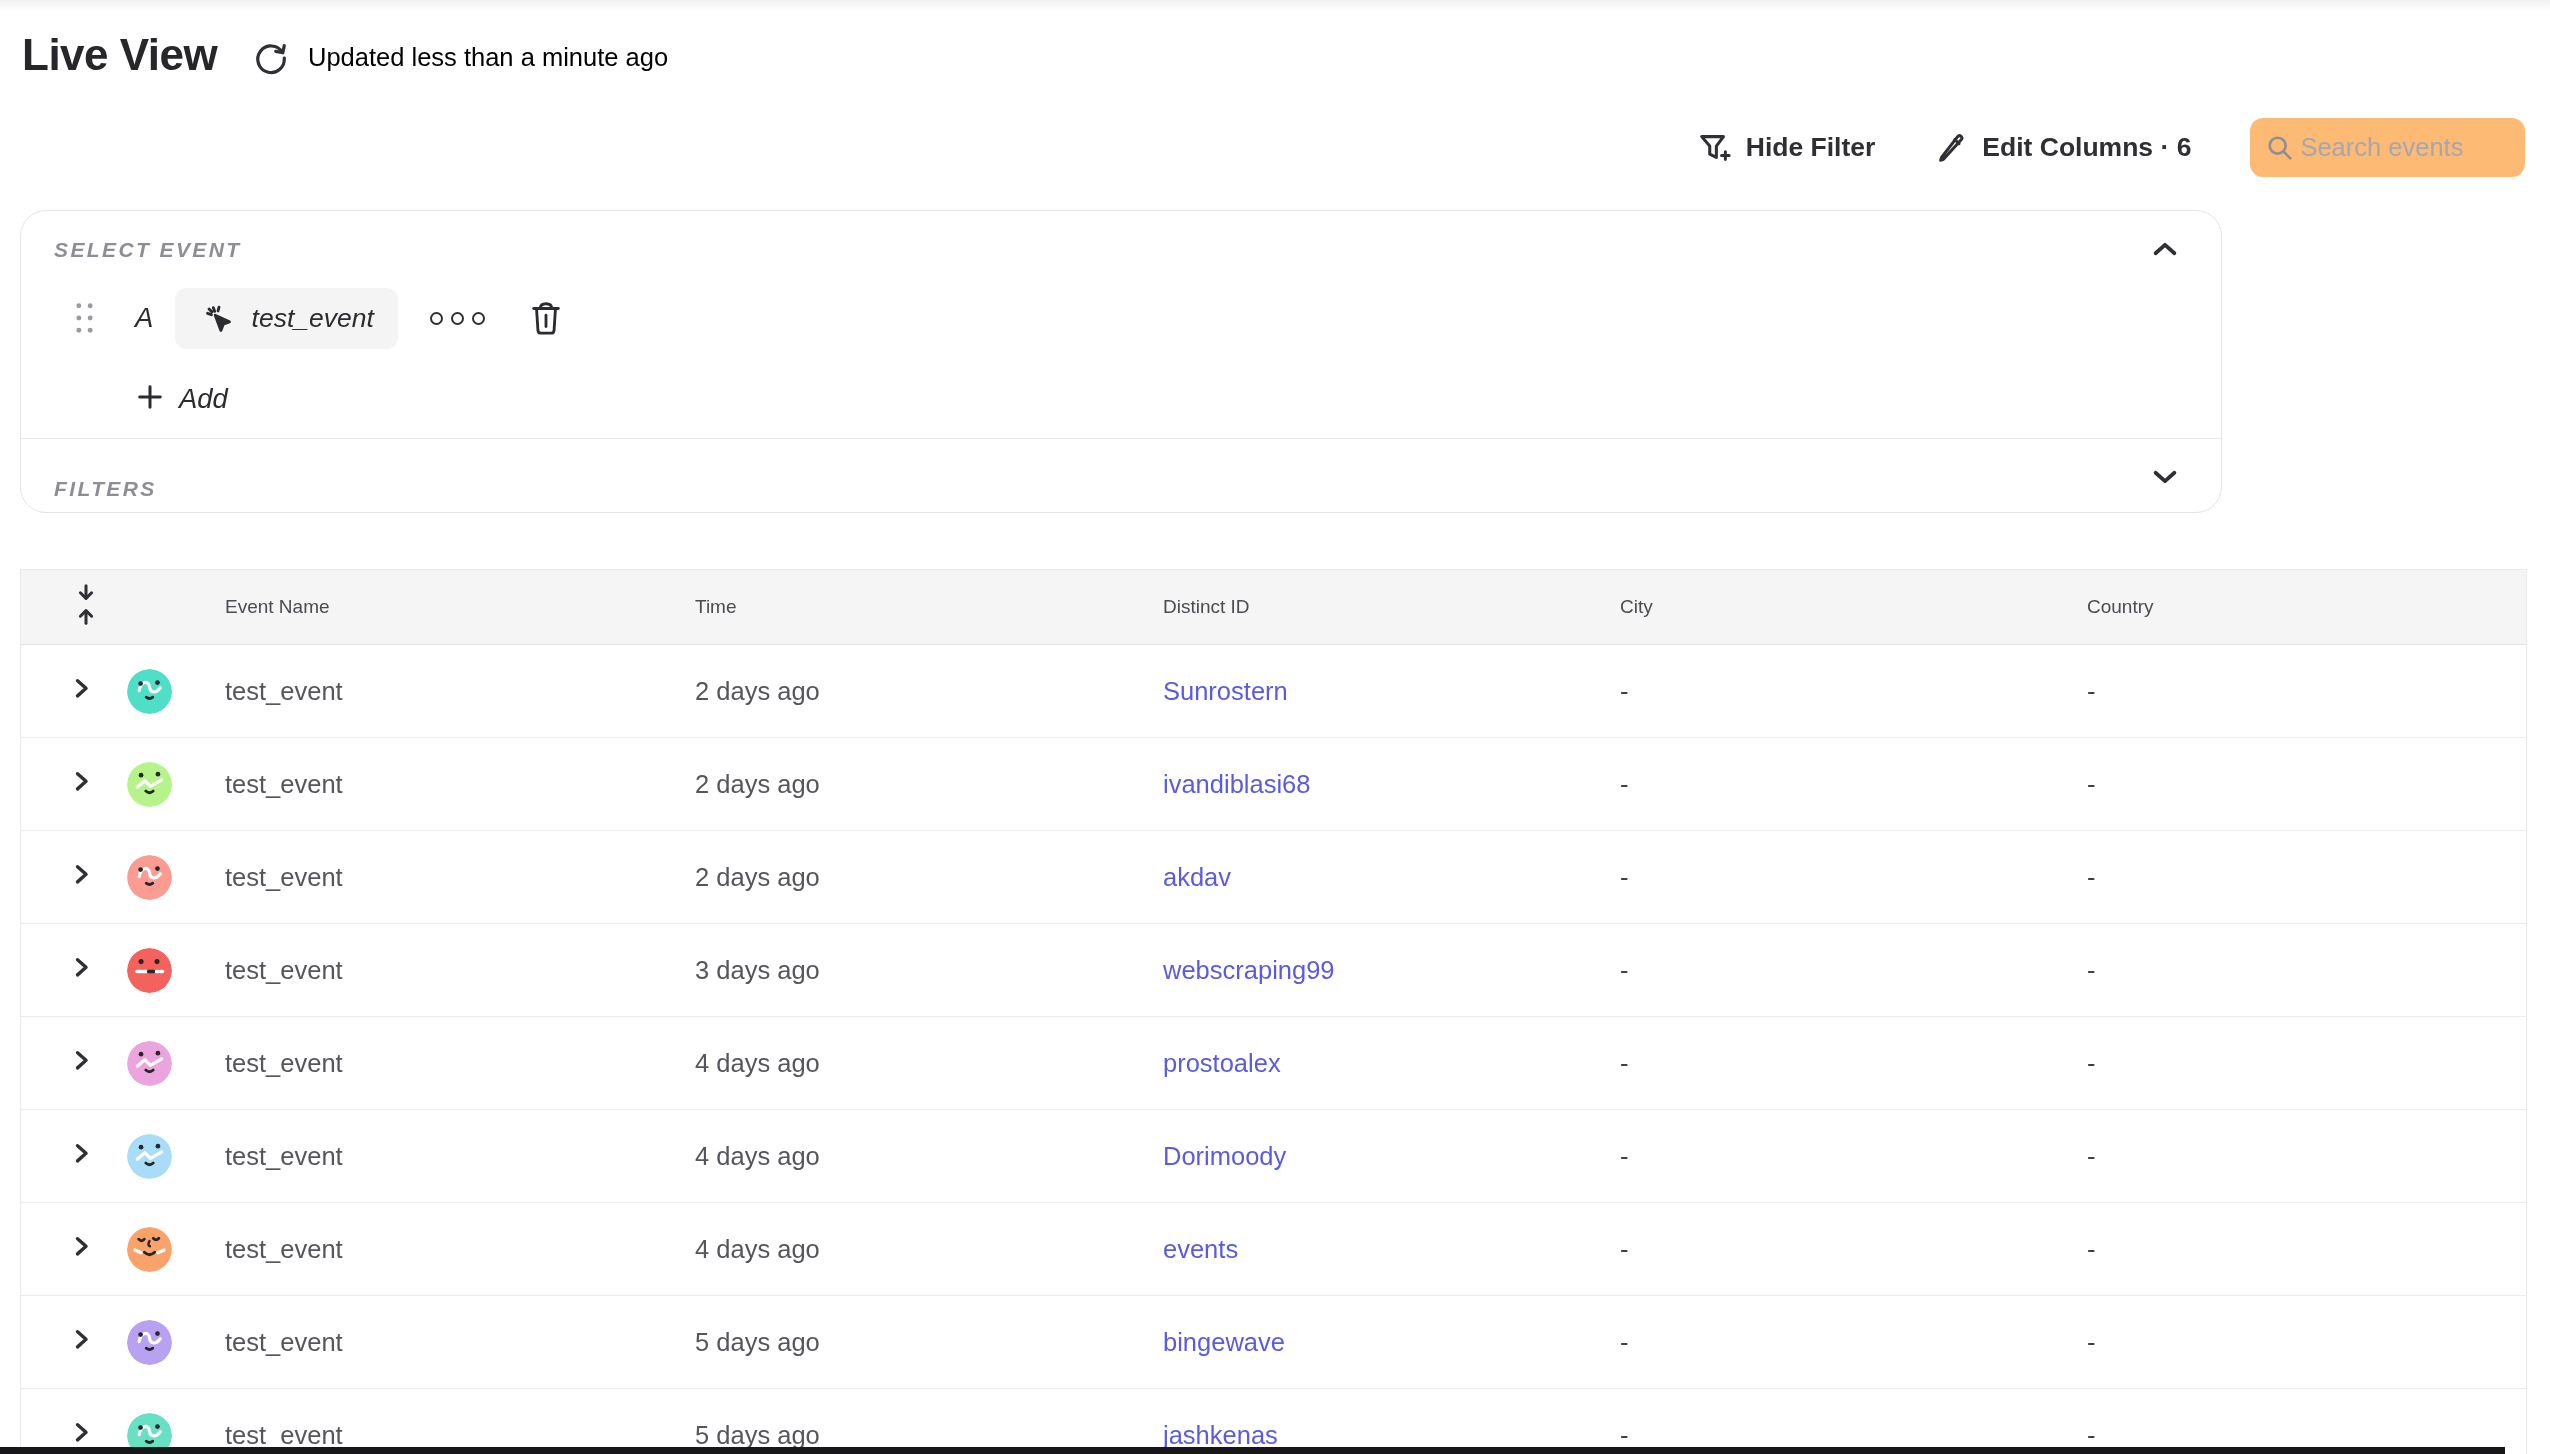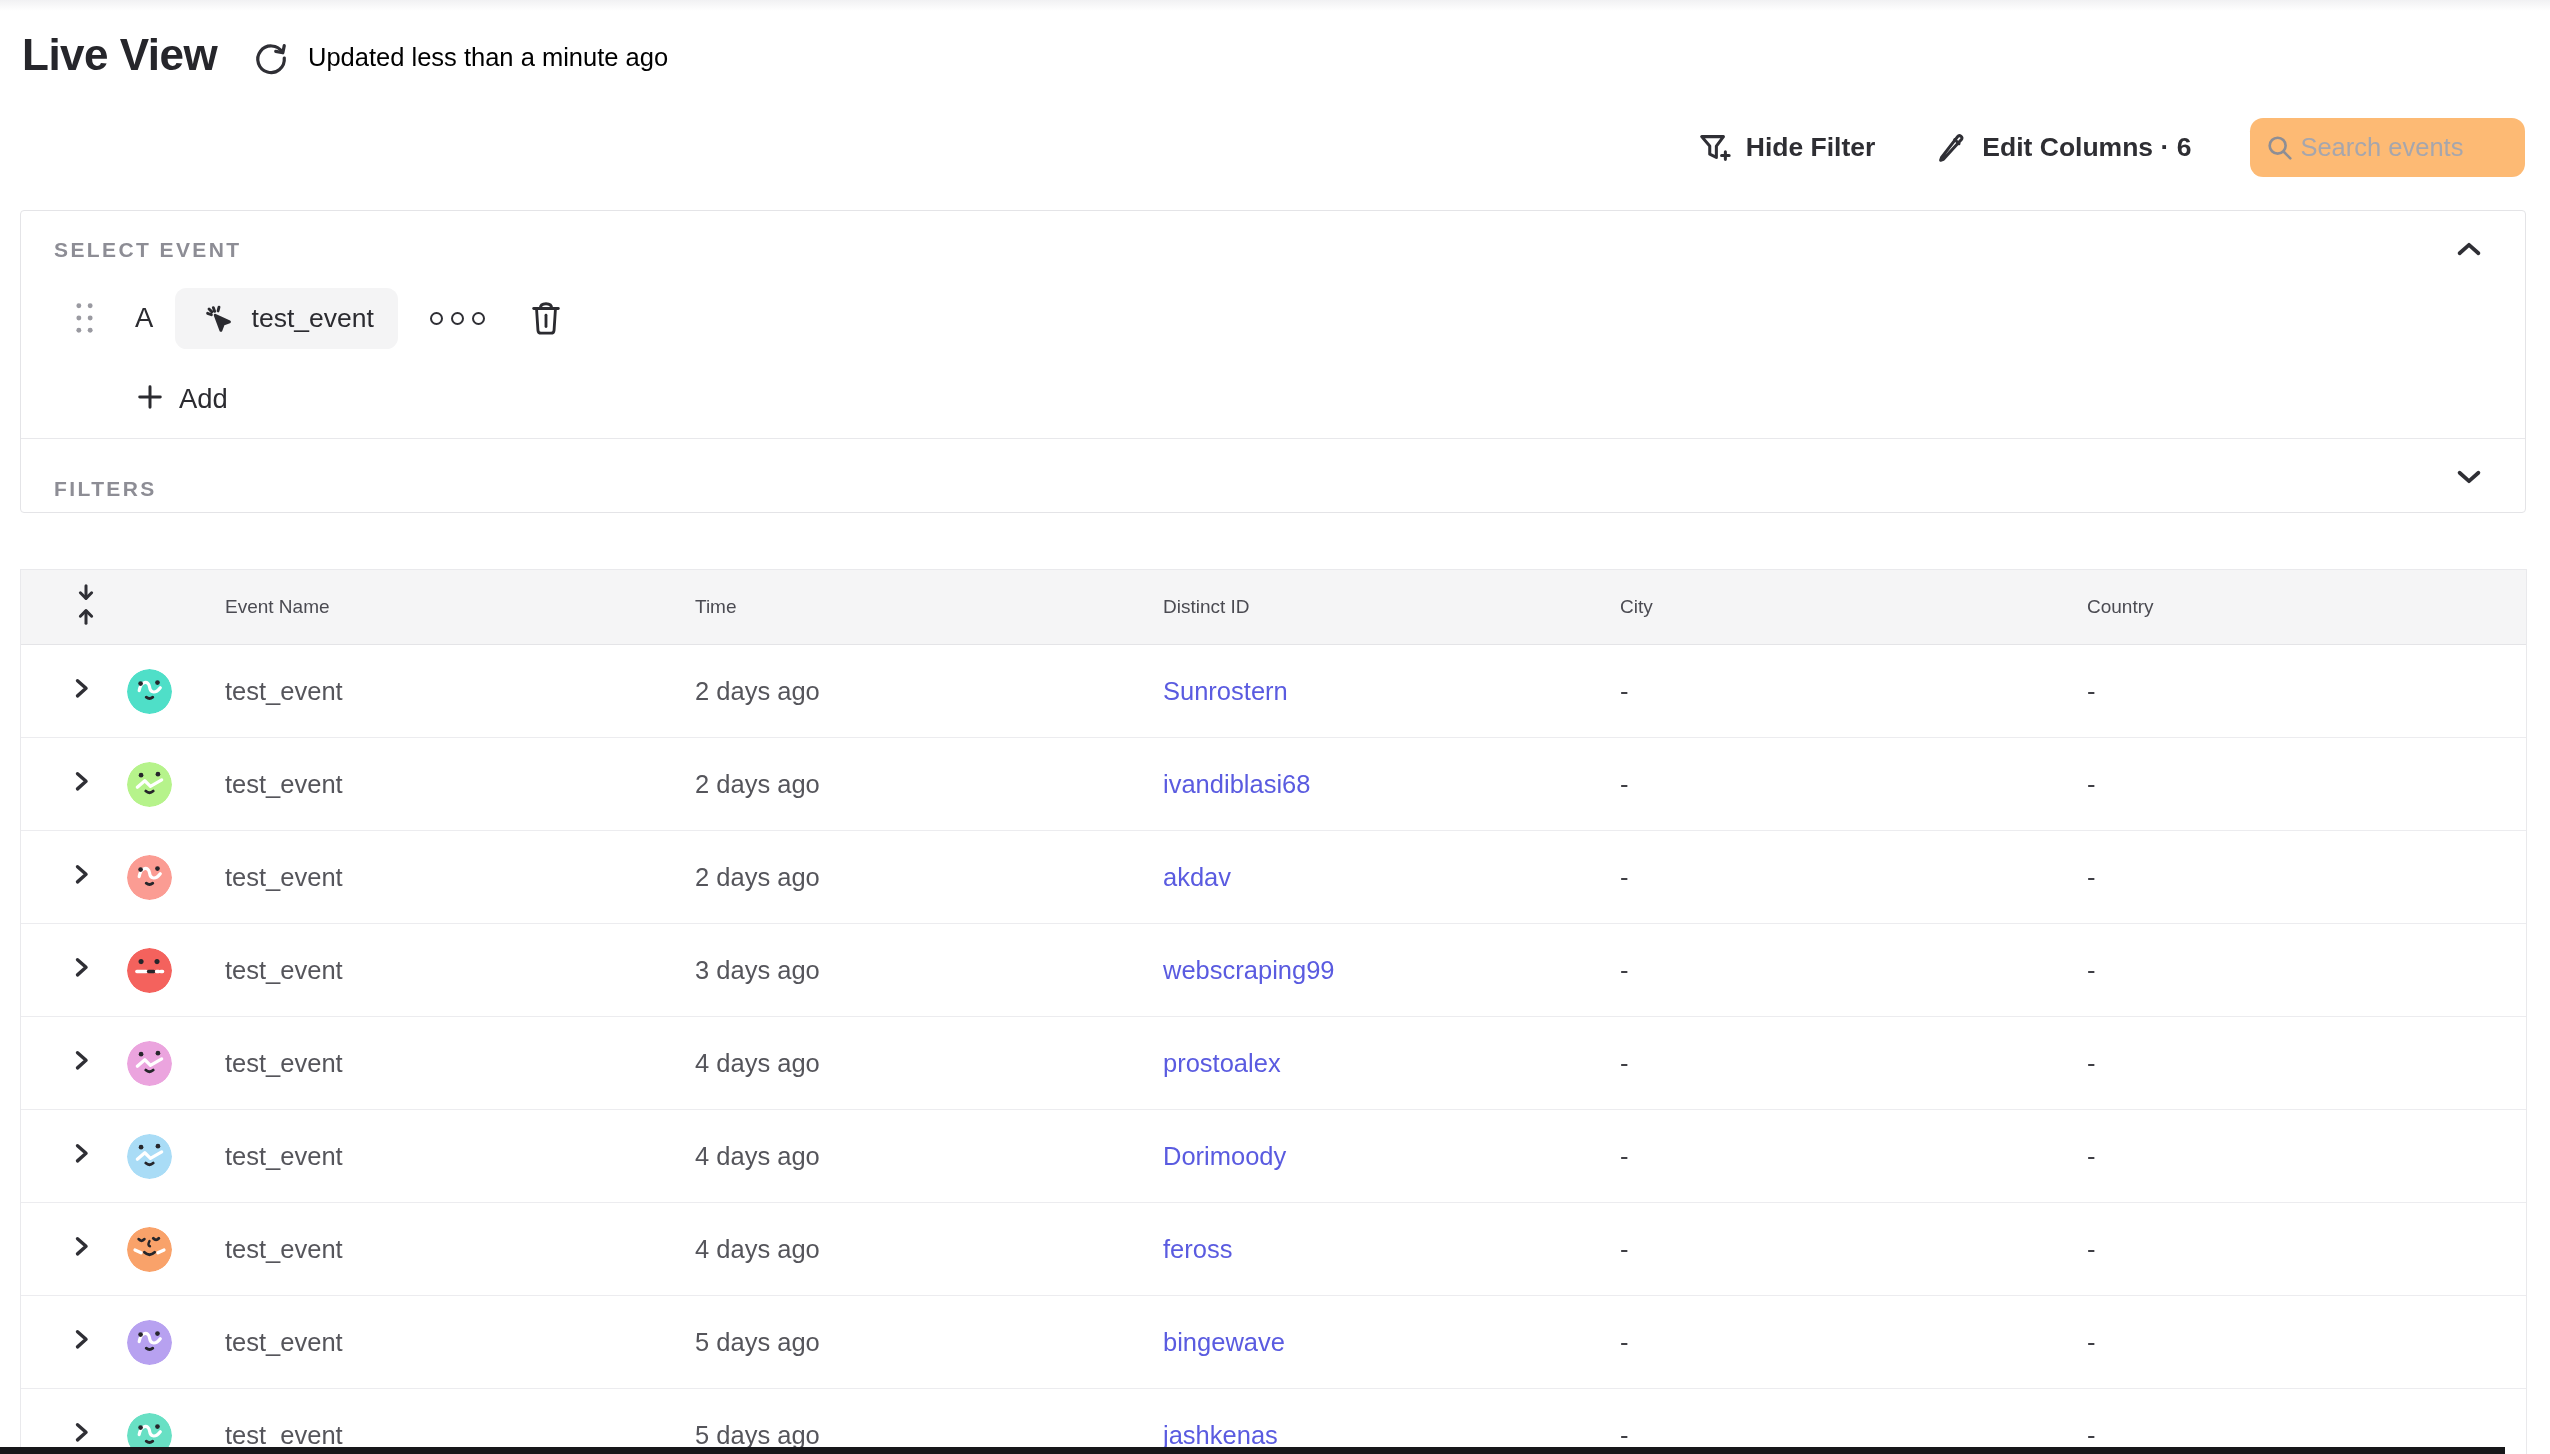--- a/index.html
+++ b/index.html
@@ -21,22 +21,22 @@
   
   .toolbar{position:absolute;top:117px;right:24.6px;height:61px;display:flex;align-items:center;gap:59px;}
   .tool-btn{display:flex;align-items:center;gap:14px;font-size:26.5px;font-weight:700;color:#2e2e33;}
   .searchbox{display:flex;align-items:center;gap:3px;width:275px;height:59px;
     background:#fdba74;border-radius:13.2px;padding:0 15px;box-sizing:border-box;}
   .searchbox input{border:none;background:transparent;outline:none;flex:1;min-width:0;
     font-size:25.5px;color:#55555b;font-family:inherit;}
   .searchbox input::placeholder{color:#a6a6ad;}
 
   
-  .panel{position:absolute;left:20px;top:210px;width:2506px;height:303px;box-sizing:border-box;
-    background:#fff;border:0.9px solid #e4e4e7;border-radius:4px;}
+  .panel{position:absolute;left:20px;top:210px;width:2202px;height:303px;box-sizing:border-box;
+    background:#fff;border:0.9px solid #e4e4e7;border-radius:26px;font-style:italic;}
   .section-label{font-size:21px;font-weight:700;letter-spacing:2.4px;color:#8d8d95;}
   .sel-label{position:absolute;left:33px;top:26.5px;}
   .collapse-btn{position:absolute;right:40px;top:26.5px;width:32px;height:23px;}
   .event-row{position:absolute;left:0;top:77px;height:61px;width:100%;}
   .drag-handle{position:absolute;left:53px;top:13.2px;width:21px;height:34px;}
   .series-letter{position:absolute;left:114px;top:14px;font-size:27.4px;color:#2b2b30;}
   .event-chip{position:absolute;left:154px;top:0;height:61px;display:flex;align-items:center;gap:14px;
     background:#f4f4f5;border-radius:11.4px;padding:0 24.6px;font-size:26.5px;color:#2b2b30;}
   .more-btn{position:absolute;left:409px;top:17px;width:59px;height:26.5px;display:flex;gap:7.6px;align-items:center;}
   .more-btn span{width:13.2px;height:13.2px;border:2.8px solid #2f2f35;border-radius:50%;box-sizing:border-box;}
@@ -497,21 +497,21 @@
           <path d="M12.5 13 Q15.5 16.5 18.5 13" stroke="#26262b" stroke-width="3"></path>
           <path d="M28 12 Q31 15.5 34 12" stroke="#26262b" stroke-width="3"></path>
           <path d="M24 15 q-2.5 5 0.5 5.5" stroke="#26262b" stroke-width="2.6"></path>
           <path d="M18.5 27 Q24 32 29.5 27" stroke="#26262b" stroke-width="3"></path>
           <path d="M8.5 24.5 l6.5 3 M33 27.5 l6.5 -3" stroke="#fff" stroke-width="3.4"></path>
         </g>
       </svg>
     </div>
     <div class="c-event">test_event</div>
     <div class="c-time">4 days ago</div>
-    <div class="c-id"><a class="id-link" href="#">feross</a></div>
+    <div class="c-id"><a class="id-link" href="#">events</a></div>
     <div class="c-city dash">-</div>
     <div class="c-country dash">-</div>
   </div>
 
   <div class="grid trow">
     <div class="c-exp">
       <button class="row-expand-btn">
         <svg width="24.6" height="24.6" viewBox="0 0 26 26" fill="none" stroke="#2f2f35" stroke-width="3.6" stroke-linecap="round" stroke-linejoin="round">
           <polyline points="9 5 18 13 9 21"></polyline>
         </svg>

